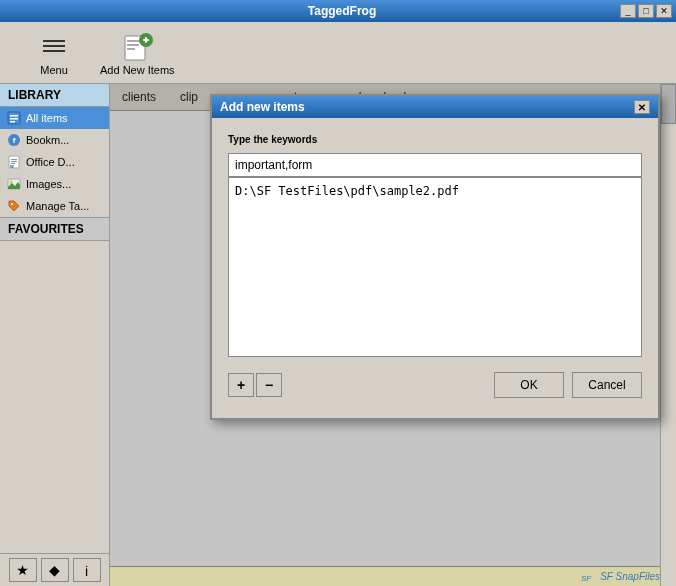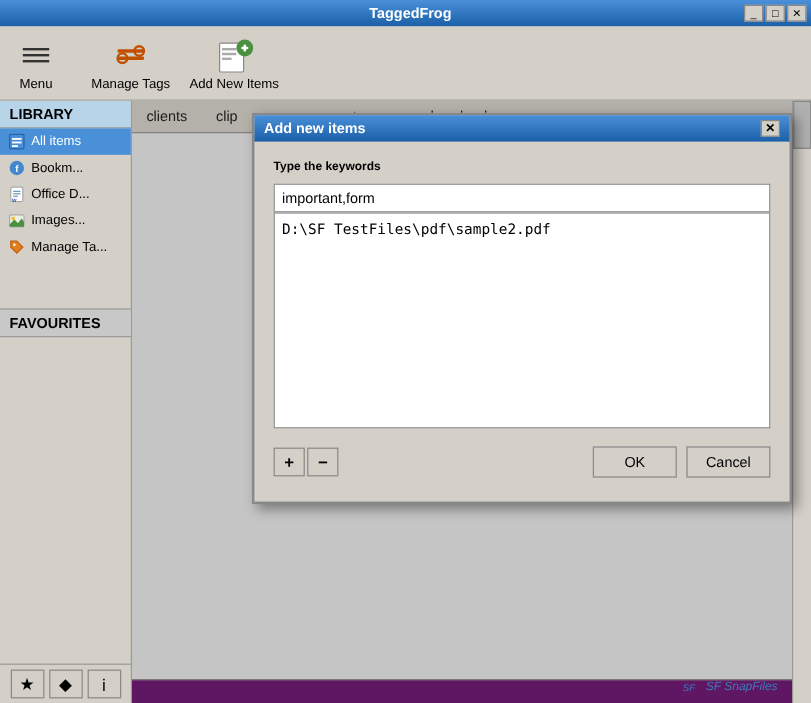--- a/index.html
+++ b/index.html
@@ -45,21 +45,21 @@
       cursor: pointer;
       color: #000;
     }
 
     
     .toolbar {
       background: #d4d0c8;
       border-bottom: 1px solid #999;
       display: flex;
       align-items: center;
-      padding: 4px 0;
+      padding: 4px 24px;
       gap: 16px;
       height: 62px;
     }
     .toolbar-item {
       display: flex;
       flex-direction: column;
       align-items: center;
       cursor: pointer;
       min-width: 60px;
     }
@@ -120,21 +120,20 @@
       justify-content: center;
     }
     .sidebar-favourites {
       background: #c8c8c8;
       padding: 4px 8px;
       font-weight: bold;
       font-size: 12px;
       color: #000;
       border-top: 1px solid #999;
       border-bottom: 1px solid #999;
-      margin-top: 40px;
     }
     .sidebar-footer {
       margin-top: auto;
       border-top: 1px solid #999;
       padding: 4px;
       display: flex;
       gap: 4px;
       justify-content: center;
     }
     .footer-btn {
@@ -173,26 +172,26 @@
     .content-empty {
       flex: 1;
       display: flex;
       align-items: center;
       justify-content: center;
       color: #999;
       font-size: 18px;
     }
     .content-footer {
       height: 20px;
-      background: #701a75;
+      background: #fef9c3;
       border-top: 1px solid #999;
       display: flex;
-      align-items: flex-start;
+      align-items: center;
       justify-content: flex-end;
-      padding-right: 12px;
+      padding-right: 0;
     }
     .snapfiles-logo {
       color: #4a90d9;
       font-size: 10px;
       font-style: italic;
     }
 
     
     .scroll-area {
       width: 16px;
@@ -346,31 +345,20 @@
 <div class="toolbar">
   <div class="toolbar-item">
     <div class="toolbar-icon">
       <div class="menu-icon-lines">
         <div class="menu-line"></div>
         <div class="menu-line"></div>
         <div class="menu-line"></div>
       </div>
     </div>
     <div class="toolbar-label">Menu</div>
-  </div>
-  <div class="toolbar-item">
-    <div class="toolbar-icon">
-      <svg width="30" height="30" viewBox="0 0 30 30">
-        <rect x="4" y="10" width="22" height="3" rx="1" fill="#c05000"></rect>
-        <rect x="4" y="16" width="22" height="3" rx="1" fill="#c05000"></rect>
-        <circle cx="22" cy="11.5" r="4" fill="none" stroke="#c05000" stroke-width="2"></circle>
-        <circle cx="8" cy="17.5" r="4" fill="none" stroke="#c05000" stroke-width="2"></circle>
-      </svg>
-    </div>
-    <div class="toolbar-label">Manage Tags</div>
   </div>
   <div class="toolbar-item">
     <div class="toolbar-icon">
       <svg width="32" height="32" viewBox="0 0 32 32">
         <rect x="4" y="6" width="20" height="24" rx="1" fill="white" stroke="#888" stroke-width="1"></rect>
         <rect x="6" y="10" width="12" height="2" fill="#aaa"></rect>
         <rect x="6" y="14" width="12" height="2" fill="#aaa"></rect>
         <rect x="6" y="18" width="8" height="2" fill="#aaa"></rect>
         <circle cx="25" cy="10" r="7" fill="#4a9040"></circle>
         <rect x="22" y="9" width="6" height="2" rx="1" fill="white"></rect>

